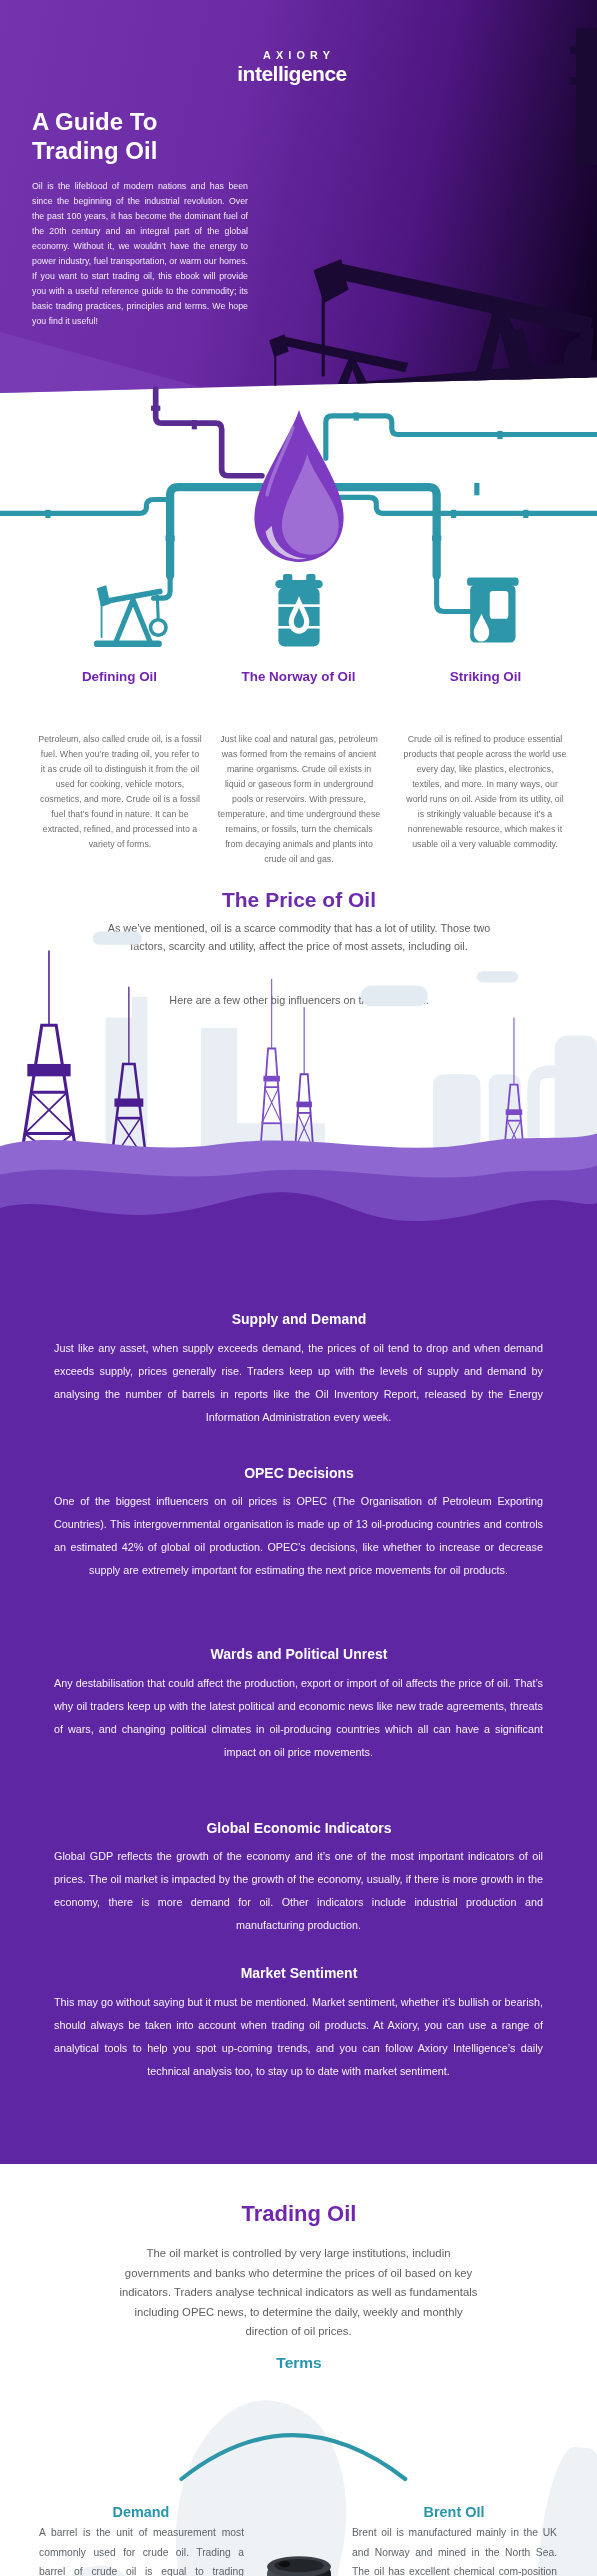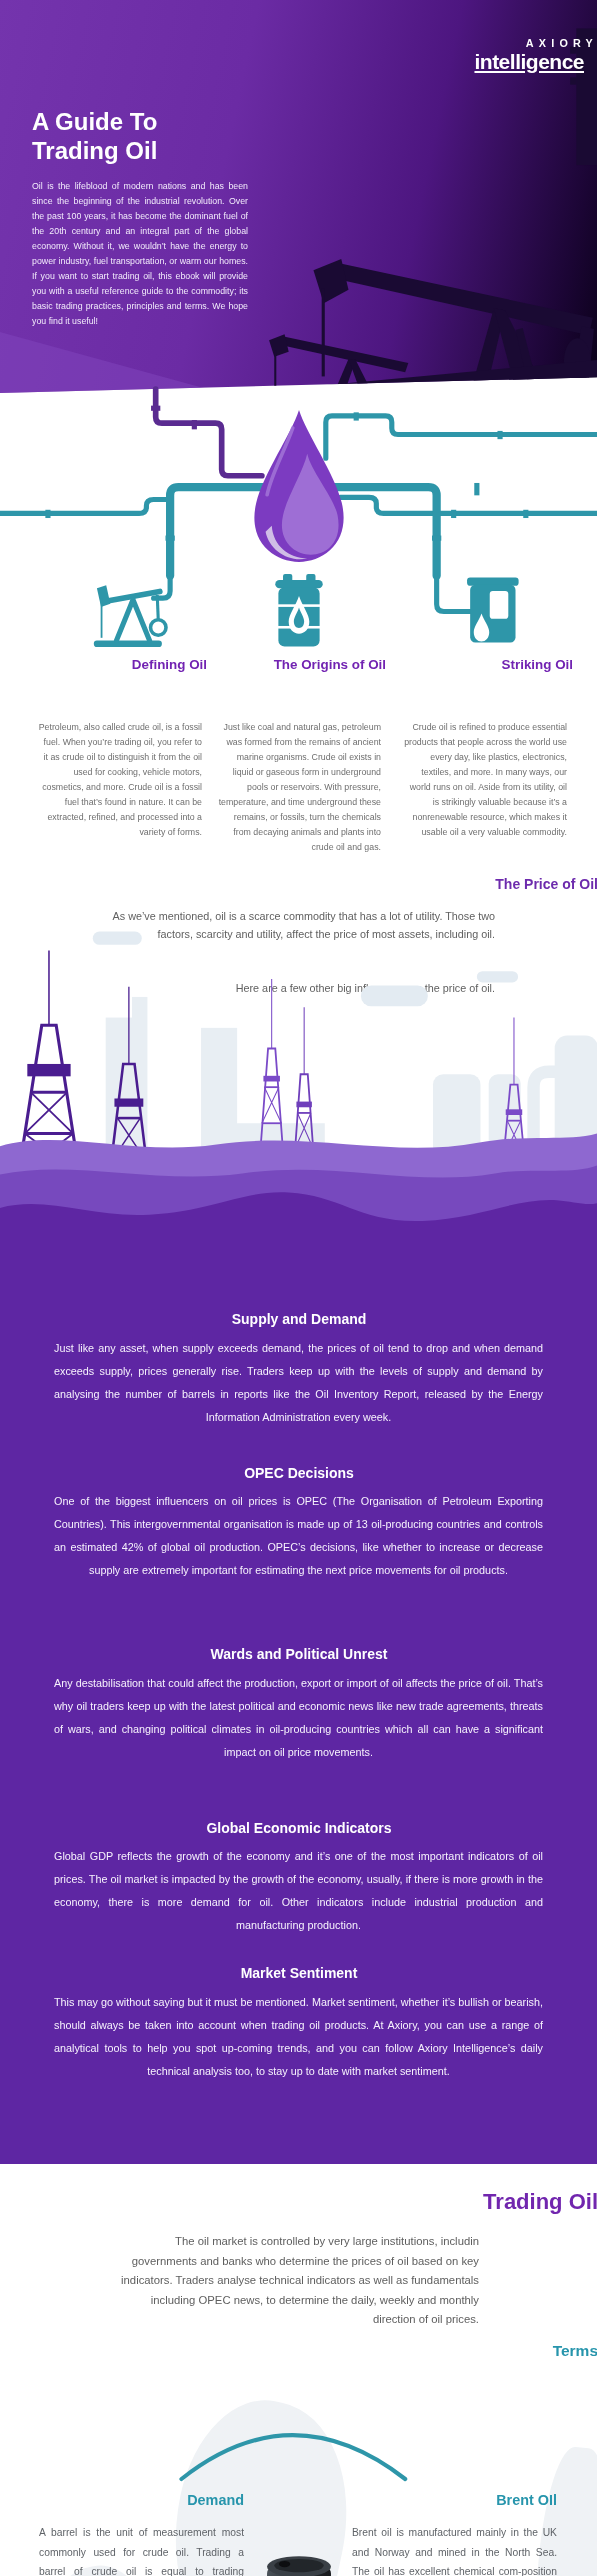--- a/index.html
+++ b/index.html
@@ -1,34 +1,34 @@
 <!DOCTYPE html>
 <html style="font-size:8.2px"><head>
 <meta charset="utf-8">
 <style>
   html,body{margin:0;padding:0;background:#888;}
   *{box-sizing:border-box;}
   #page{position:relative;width:598px;height:2879px;margin:0 auto;background:#ffffff;overflow:hidden;
         font-family:"Liberation Sans","DejaVu Sans",sans-serif;}
   .abs{position:absolute;}
-  .ctr{text-align:right;}
+  .ctr{text-align:center;margin-top:12px;}
   
   #header{left:0;top:0;width:598px;height:393px;
     background:linear-gradient(102deg,#7434ad 0%,#6b2ba4 38%,#4d1680 68%,#1b0534 92%,#0a0118 100%);
     clip-path:polygon(0 0,100% 0,100% 96%,0 100%);}
   .logo-top{left:0;top:37px;width:598px;color:#fff;font-size:10.8px;letter-spacing:5.2px;font-weight:bold;}
-  .logo-bot{left:0;top:50px;width:584px;color:#fff;font-size:21px;font-weight:bold;letter-spacing:-0.5px;text-decoration:underline;}
+  .logo-bot{left:0;top:50px;width:584px;color:#fff;font-size:21px;font-weight:bold;letter-spacing:-0.5px;}
   .h-title{left:32px;top:107px;width:247px;color:#fff;font-size:24px;line-height:29px;font-weight:bold;}
   .h-intro{left:32px;top:179px;width:216px;color:#f3ecfc;font-size:8.8px;line-height:15px;
            text-align:justify;text-align-last:left;}
   
   .colhead{top:657px;width:175px;font-size:13.4px;font-weight:bold;color:#7223B2;}
   .colbody{top:720px;width:164px;font-size:8.8px;line-height:15px;color:#6E6E6E;}
   
-  .price-h{left:0;top:876px;width:598px;font-size:14px;font-weight:bold;color:#6D2BAD;}
+  .price-h{left:0;top:876px;width:598px;font-size:21px;font-weight:bold;color:#6D2BAD;}
   .price-p{left:103px;top:908px;width:392px;font-size:10.8px;line-height:17.5px;color:#606060;}
   .price-n{left:103px;top:982px;width:392px;font-size:10.8px;color:#606060;}
   
   #purple{left:0;top:1247px;width:598px;height:917px;background:#5E26A3;}
   .ph{left:0;width:598px;font-size:14px;font-weight:bold;color:#ffffff;text-align:center;}
   .pp{left:54px;width:489px;font-size:10.8px;line-height:23px;color:#f7f2fd;
       text-align:justify;text-align-last:center;}
   
   .trad-h{left:0;top:2189px;width:598px;font-size:22px;font-weight:bold;color:#7126AE;}
   .trad-p{left:118px;top:2232px;width:361px;font-size:11.3px;line-height:19.6px;color:#5e5e5e;}
@@ -135,21 +135,21 @@
     </g>
     <g fill="#2E96A9">
       <rect x="906" y="26" width="100" height="16" rx="6"></rect>
       <rect x="912" y="40" width="88" height="112" rx="10"></rect>
       <rect x="950" y="52" width="36" height="54" rx="6" fill="#ffffff"></rect>
       <path d="M934,96 C929,110 919,122 919,132 C919,143 926,150 934,150 C942,150 949,143 949,132 C949,122 939,110 934,96 Z" fill="#ffffff"></path>
     </g>
   </svg>
 
   <div class="abs colhead ctr" style="left:32px">Defining Oil</div>
-  <div class="abs colhead ctr" style="left:211px">The Origins of Oil</div>
+  <div class="abs colhead ctr" style="left:211px">The Norway of Oil</div>
   <div class="abs colhead ctr" style="left:398px">Striking Oil</div>
   <div class="abs colbody ctr" style="left:38px">Petroleum, also called crude oil, is a fossil fuel. When you’re trading oil, you refer to it as crude oil to distinguish it from the oil used for cooking, vehicle motors, cosmetics, and more. Crude oil is a fossil fuel that’s found in nature. It can be extracted, refined, and processed into a variety of forms.</div>
   <div class="abs colbody ctr" style="left:217px">Just like coal and natural gas, petroleum was formed from the remains of ancient marine organisms. Crude oil exists in liquid or gaseous form in underground pools or reservoirs. With pressure, temperature, and time underground these remains, or fossils, turn the chemicals from decaying animals and plants into crude oil and gas.</div>
   <div class="abs colbody ctr" style="left:403px">Crude oil is refined to produce essential products that people across the world use every day, like plastics, electronics, textiles, and more. In many ways, our world runs on oil.  Aside from its utility, oil is strikingly valuable because it’s a nonrenewable resource, which makes it usable oil a very valuable commodity.</div>
 
   <div class="abs price-h ctr">The Price of Oil</div>
   <div class="abs price-p ctr">As we’ve mentioned, oil is a scarce commodity that has a lot of utility.  Those two factors, scarcity and utility, affect the price of most assets, including oil.</div>
   <div class="abs price-n ctr">Here are a few other big influencers on the price of oil.</div>
 
   <svg class="abs" style="left:0;top:917px" width="598" height="330" viewBox="0 0 1160 640">

